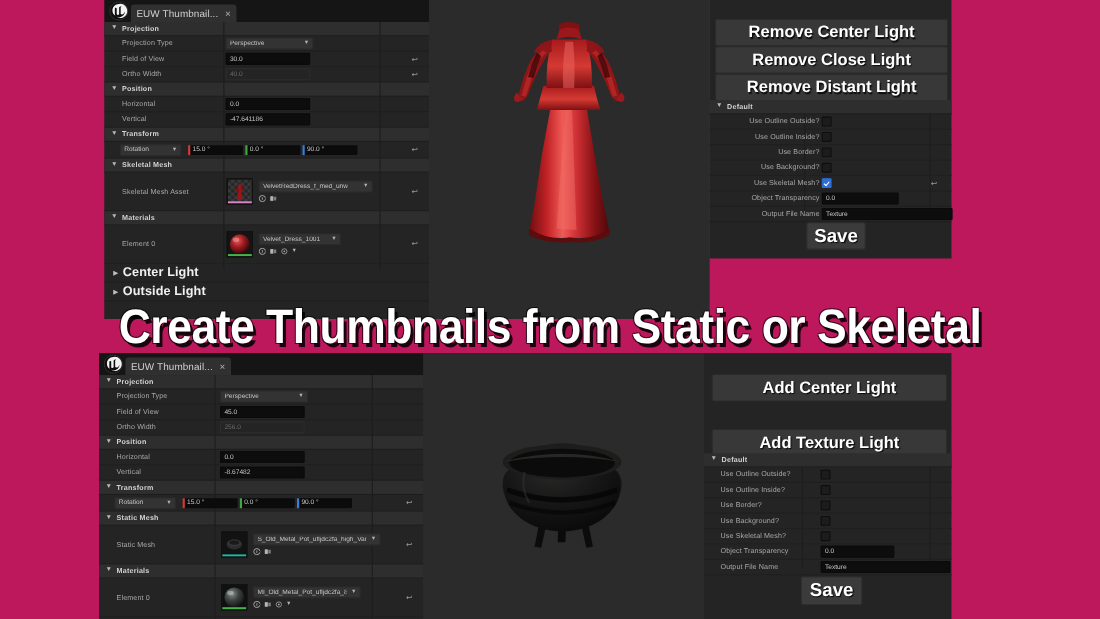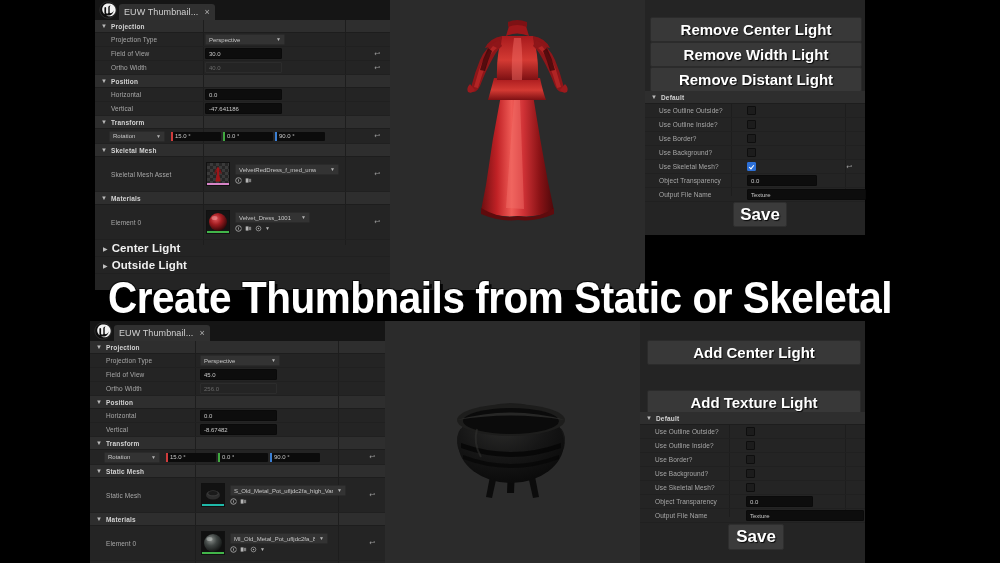--- a/index.html
+++ b/index.html
@@ -1,18 +1,18 @@
 <!DOCTYPE html>
 <html><head>
 <meta charset="utf-8">
 <style>
   html,body{margin:0;padding:0;background:#1e1e1e;}
   body{width:1000px;height:563px;overflow:hidden;font-family:"Liberation Sans",sans-serif;
        -webkit-font-smoothing:antialiased;}
-  .stage{position:relative;width:1000px;height:563px;background:#000000;overflow:hidden;}
+  .stage{position:relative;width:1000px;height:563px;background:#be185d;overflow:hidden;}
 
   
   .ue-win{position:absolute;background:#242424;}
   .titlebar{position:relative;height:20px;background:#151515;display:flex;align-items:flex-end;}
   .ue-logo{width:18px;height:18px;margin:0 2px 1px 4px;position:relative;flex:0 0 auto;}
   .ue-logo svg{display:block;}
   .tab{height:16px;background:#303030;border-top-left-radius:3px;border-top-right-radius:3px;
        display:flex;align-items:center;padding:0 5px;gap:6px;}
   .tab-label{font-size:9px;color:#d0d0d0;white-space:nowrap;letter-spacing:.1px;}
   .tab-x{font-size:9px;color:#b0b0b0;line-height:1;}
@@ -330,26 +330,26 @@
       <path d="M152 46 Q161 56 166 70 Q169 80 171 87 L167 88 Q163 74 158 62 Q154 52 148 48 Z" fill="#c02b2a" opacity=".7"></path>
 
       <path d="M98 48 Q93 58 90 70 L95 71 Q98 60 102 51 Z" fill="#3d0609" opacity=".8"></path>
       <path d="M157 48 Q162 58 165 70 L160 71 Q157 60 153 51 Z" fill="#3d0609" opacity=".8"></path>
 
       <path d="M80 84 Q76 88 78 92 Q82 94 85 90 Z" fill="#9c1a1d"></path>
       <path d="M175 84 Q179 88 177 92 Q173 94 170 90 Z" fill="#9c1a1d"></path>
     </svg>
   </div>
 
-  <div style="position:absolute;left:645px;top:0;width:220px;height:235px;background:#242424;">
+  <div style="position:absolute;left:645px;top:0;width:220px;height:235px;background:#242424;text-align:right;">
     <div class="bigbtn" style="position:absolute;left:5px;top:17px;width:210px;height:23px;font-size:15px;">
       <span>Remove Center Light</span>
     </div>
     <div class="bigbtn" style="position:absolute;left:5px;top:42px;width:210px;height:23px;font-size:15px;">
-      <span>Remove Width Light</span>
+      <span>Remove Close Light</span>
     </div>
     <div class="bigbtn" style="position:absolute;left:5px;top:67px;width:210px;height:23px;font-size:15px;">
       <span>Remove Distant Light</span>
     </div>
 
     <div style="position:absolute;left:0;top:91px;width:220px;">
       <div class="cat">
         <span class="cat-arrow">▼</span>
         <span class="cat-label">Default</span>
       </div>

